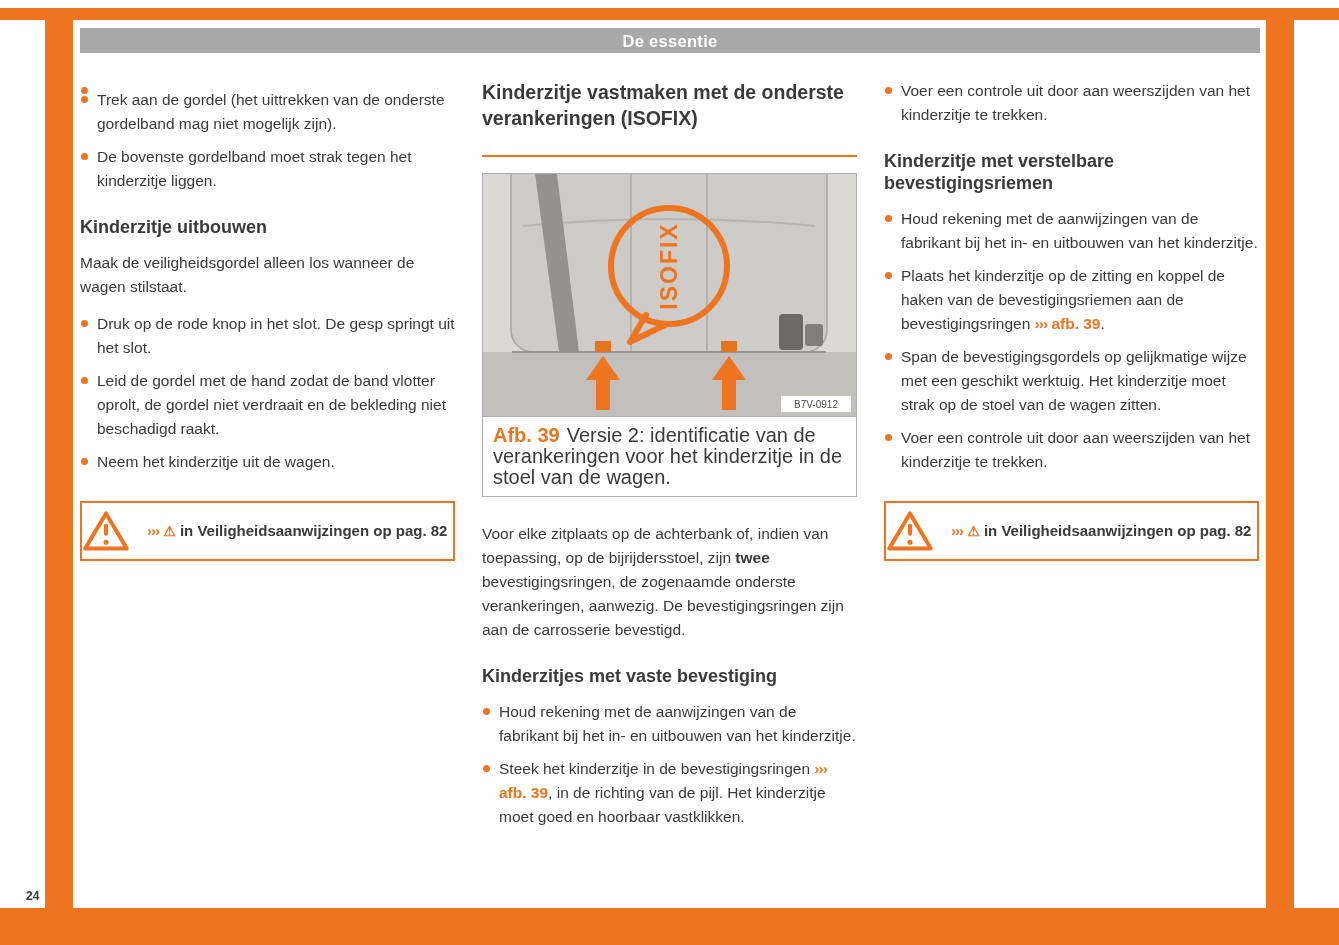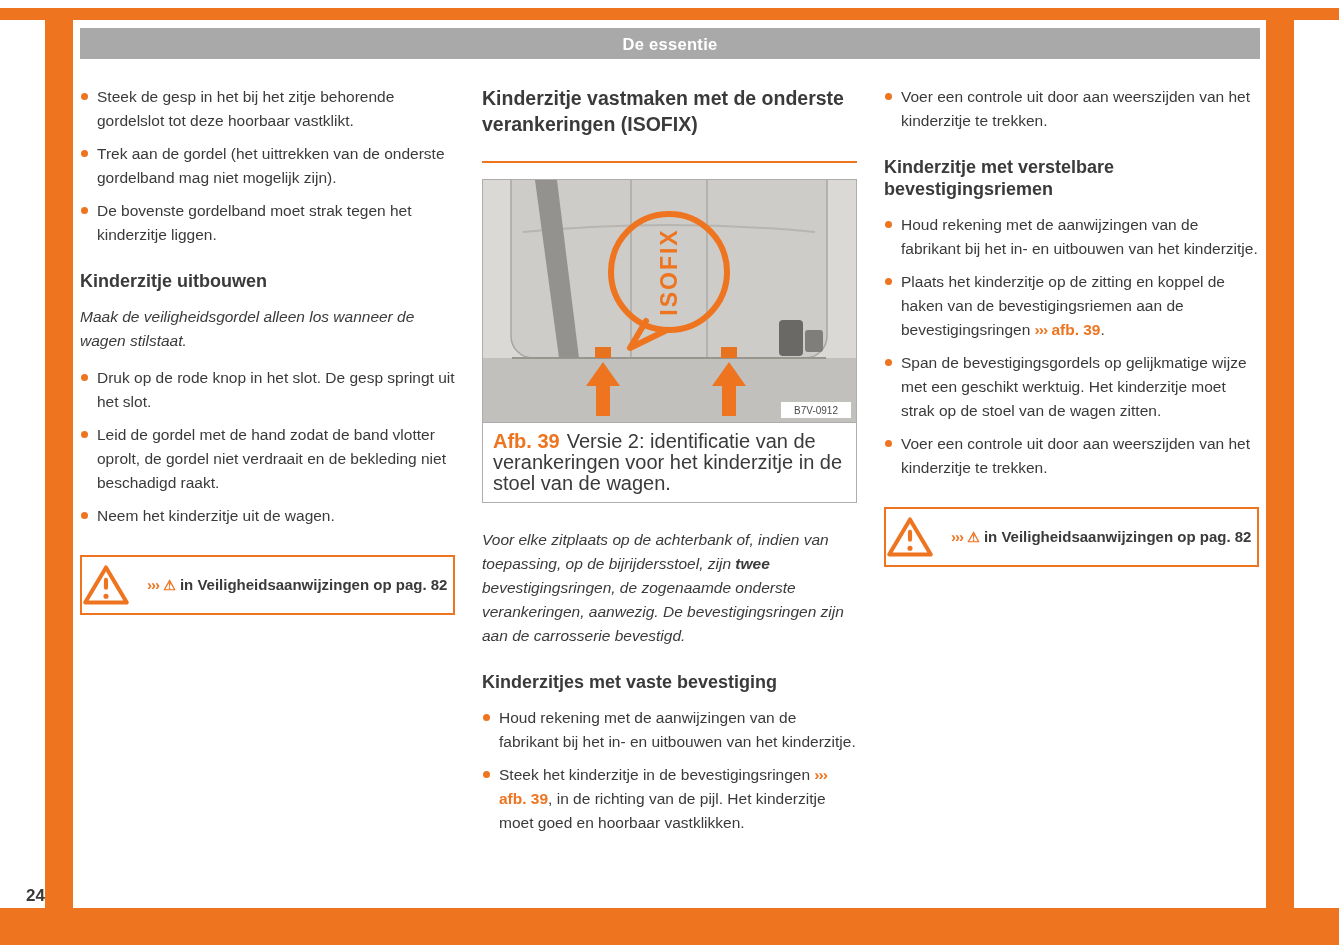--- a/index.html
+++ b/index.html
@@ -7,40 +7,40 @@
     width:1339px; height:945px; position:relative; overflow:hidden;
     background:#ffffff; color:#3A3A3A;
     font-family:"Liberation Sans", sans-serif;
     font-size:15.5px; line-height:24px;
   }
   
   .frame-top    { position:absolute; left:0; top:8px;  width:1339px; height:12px; background:#EE7420; }
   .frame-bottom { position:absolute; left:0; top:908px; width:1339px; height:37px; background:#EE7420; }
   .frame-left   { position:absolute; left:45px;  top:8px; width:28px; height:900px; background:#EE7420; }
   .frame-right  { position:absolute; left:1266px; top:8px; width:28px; height:900px; background:#EE7420; }
-  .page-num { position:absolute; left:26px; top:884px; font-weight:bold; font-size:17px; }
+  .page-num { position:absolute; left:26px; top:884px; font-weight:bold; font-size:12px; }
 
   
   .content { position:absolute; left:80px; top:28px; width:1180px; }
   .chapter-bar {
-    height:31px; background:#A9A9A9; color:#ffffff;
+    height:25px; background:#A9A9A9; color:#ffffff;
     display:flex; align-items:center; justify-content:center;
     font-weight:bold; font-size:16.5px; letter-spacing:.3px;
   }
   .columns {
     margin-top:26px;
     display:grid; grid-template-columns:375px 375px 375px; column-gap:27px;
     align-items:start;
   }
 
   .bullet { position:relative; padding-left:17px; margin-bottom:9px; }
   .dot { position:absolute; left:1px; top:8px; width:7px; height:7px; border-radius:50%; background:#EE7420; }
 
   h2.sec { font-size:18px; line-height:22px; font-weight:bold; margin:23px 0 13px; }
-  .para { margin:0 0 13px;font-style:italic; }
+  .para { margin:0 0 13px; }
 
   .chev { color:#EE7420; font-weight:bold; letter-spacing:-1px; }
   .reflink { color:#EE7420; font-weight:bold; }
 
   .col-title {
     font-size:19.5px; line-height:26px; font-weight:bold;
     padding-bottom:24px; border-bottom:2px solid #EE7420;
   }
 
   .figurebox { margin-top:16px; border:1px solid #ADADAD; background:#fff; }
@@ -73,21 +73,20 @@
     <div class="chapter-bar">
       <span>De essentie</span>
     </div>
 
     <div class="columns">
 
       <div>
 
         <div class="bullet">
           <span class="dot"></span>
-          <span>Steek de gesp in het bij het zitje behorende gordelslot tot deze hoorbaar vastklikt.</span>
         </div>
         <div class="bullet">
           <span class="dot"></span>
           <span>Trek aan de gordel (het uittrekken van de onderste gordelband mag niet mogelijk zijn).</span>
         </div>
         <div class="bullet">
           <span class="dot"></span>
           <span>De bovenste gordelband moet strak tegen het kinderzitje liggen.</span>
         </div>
 

